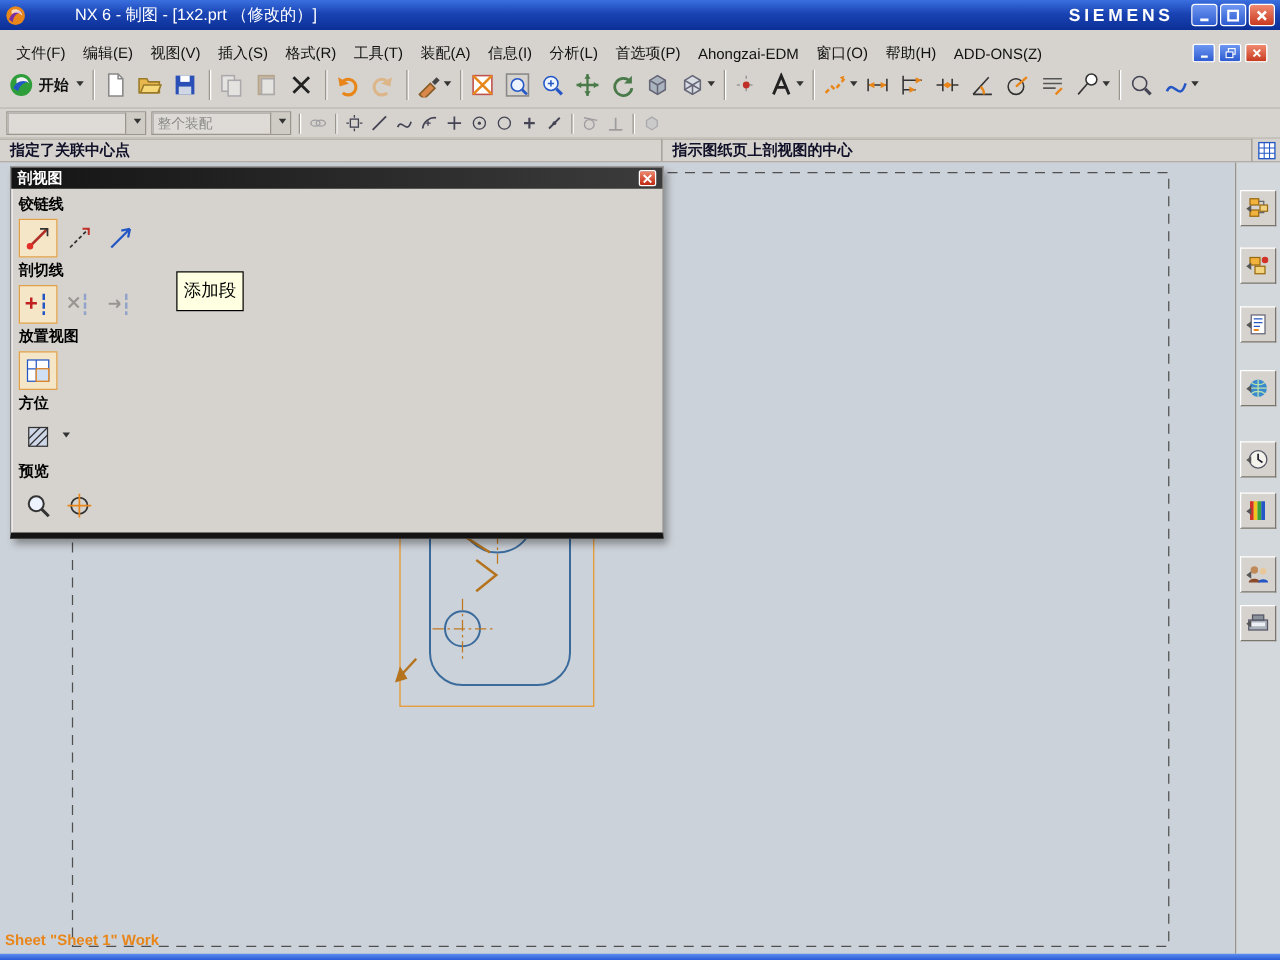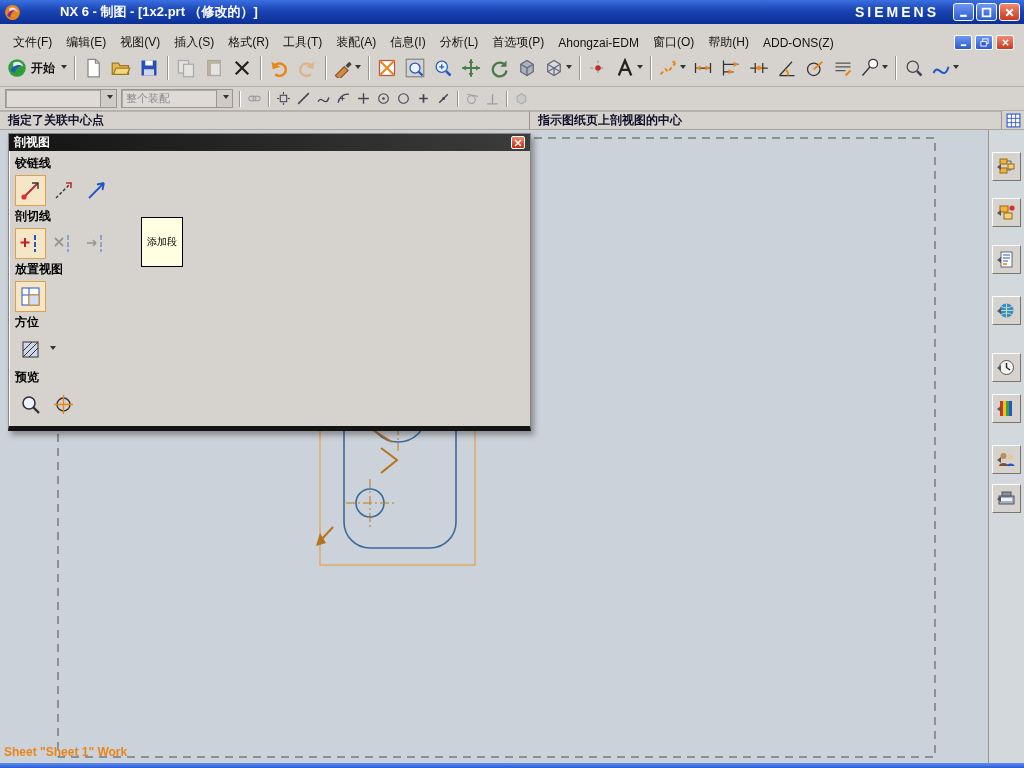--- a/index.html
+++ b/index.html
@@ -5,21 +5,21 @@
   * { margin:0; padding:0; box-sizing:border-box; }
   html,body { width:1024px; height:768px; overflow:hidden; }
   body { font-family:"Liberation Sans", sans-serif; background:#d6d3ce; position:relative; }
   #app { position:absolute; inset:0; }
 
   
   .titlebar { position:absolute; left:0; top:0; right:0; height:24px;
     background:linear-gradient(180deg,#3a6fe0 0%,#1a44b4 45%,#0b2f96 100%);
     display:flex; align-items:center; padding:0 4px; color:#fff; }
   .app-icon { width:17px; height:17px; }
-  .title-text { font-size:13px; font-weight:bold; margin-left:6px; white-space:nowrap;padding-left:33px; }
+  .title-text { font-size:13px; font-weight:normal; margin-left:6px; white-space:nowrap;padding-left:33px; }
   .brand { margin-left:auto; font-size:14px; font-weight:bold; letter-spacing:3px; margin-right:12px; }
   .winbtn { width:21px; height:18px; margin-left:2px; border:1px solid #fff; border-radius:3px;
     background:linear-gradient(#6e97f2,#2d5bd0); display:flex; align-items:center; justify-content:center; }
   .winbtn.close { background:linear-gradient(#f08a70,#c83a20); }
   .winbtn svg { width:11px; height:11px; }
 
   
   .menubar { position:absolute; left:0; top:24px; right:0; height:38px; background:#d6d3ce;
     border-bottom:1px solid #a8a49c; display:flex; align-items:center; padding:0 6px; font-size:12px; color:#111; }
   .menu-item { padding:4px 7px; white-space:nowrap; }
@@ -27,21 +27,21 @@
   .mdibtn { width:18px; height:15px; border:1px solid #fff; border-radius:2px;
     background:linear-gradient(#6e97f2,#2d5bd0); display:flex; align-items:center; justify-content:center; }
   .mdibtn.close { background:linear-gradient(#f08a70,#c83a20); }
   .mdibtn svg { width:9px; height:9px; }
 
   
   .tb1 { position:absolute; left:0; top:50px; right:0; height:37px; background:#d6d3ce;
     border-bottom:1px solid #b6b2aa; display:flex; align-items:center; padding:0 4px; }
   .tb2 { position:absolute; left:0; top:87px; right:0; height:24px; background:#d6d3ce;
     border-bottom:1px solid #b6b2aa; display:flex; align-items:center; padding:0 3px; }
-  .tbtn { height:28px; min-width:28px; display:flex; align-items:center; justify-content:center;
+  .tbtn { height:28px; min-width:28px; display:flex; align-items:center; 
     border:1px solid transparent; background:transparent; padding:0 2px;font-family:Liberation Mono, monospace; }
   .tbtn svg { width:20px; height:20px; }
   .sbtn { height:20px; min-width:20px; display:flex; align-items:center; justify-content:center;
     border:1px solid transparent; background:transparent; }
   .sbtn svg { width:15px; height:15px; }
   .start { font-size:12px; font-weight:bold; color:#111; gap:4px; }
   .sep { width:1px; height:24px; background:#9a968e; box-shadow:1px 0 0 #fff; margin:0 4px; flex:0 0 1px; }
   .sep.sm { height:16px; }
   .ddl { width:0; height:0; border:3px solid transparent; border-top:4px solid #333; margin-left:2px; }
   .grayed { opacity:.38; }
@@ -88,21 +88,21 @@
   .dgroup { display:flex; flex-direction:column; }
   .dlabel { font-size:12px; font-weight:bold; color:#000; margin-bottom:3px; white-space:nowrap; }
   .drow { display:flex; align-items:center; gap:2px; }
   .dbtn { width:31px; height:31px; border:1px solid transparent; background:transparent;
     display:flex; align-items:center; justify-content:center; }
   .dbtn svg { width:23px; height:23px; }
   .dbtn.active { border:1px solid #e0a04a; background:#f6e6c8; }
   .dsep { width:2px; align-self:stretch; border-left:1px solid #9a968e; border-right:1px solid #fff; margin:2px 7px 0 7px; }
 
   .tooltip { position:absolute; left:141px; top:217px; background:#ffffe1; border:1px solid #000;
-    font-size:10px; padding:17px 5px; z-index:20; color:#000; white-space:nowrap; }
+    font-size:14px; padding:6px 5px; z-index:20; color:#000; white-space:nowrap; }
 
   
   .taskbar { position:absolute; left:0; bottom:0; right:0; height:5px;
     background:linear-gradient(180deg,#5c8ef0,#2a5ad6); }
 </style>
 </head>
 <body>
 
 <div id="app">
 

